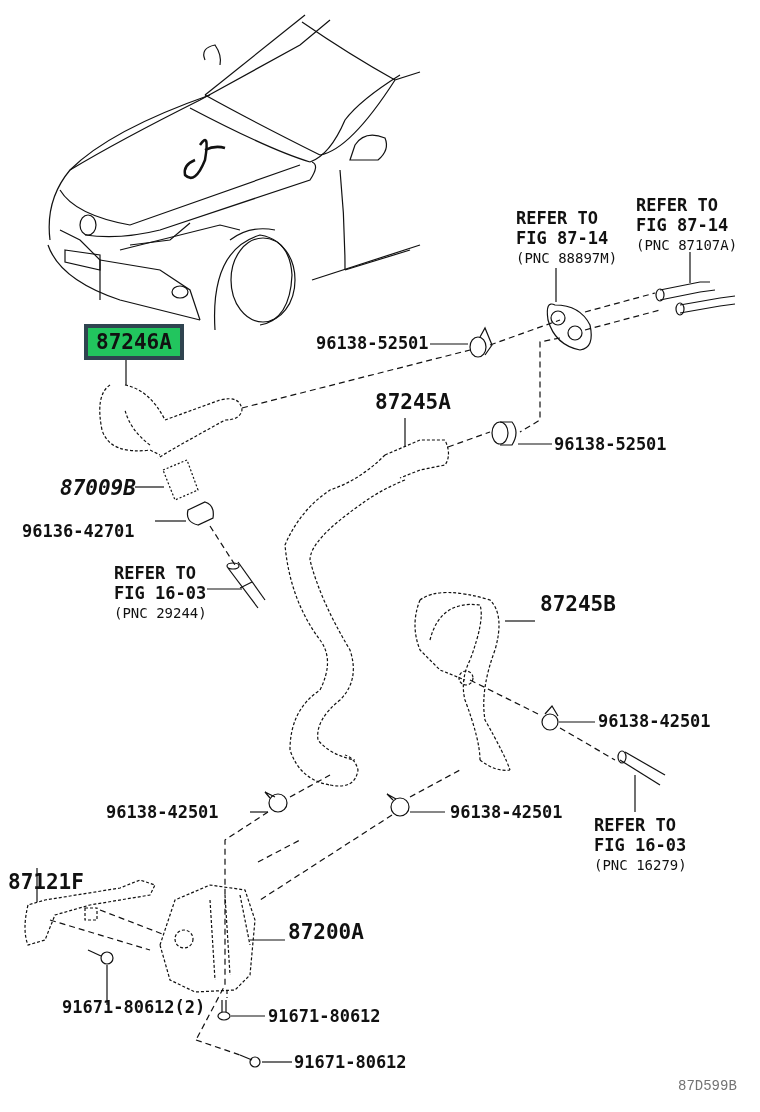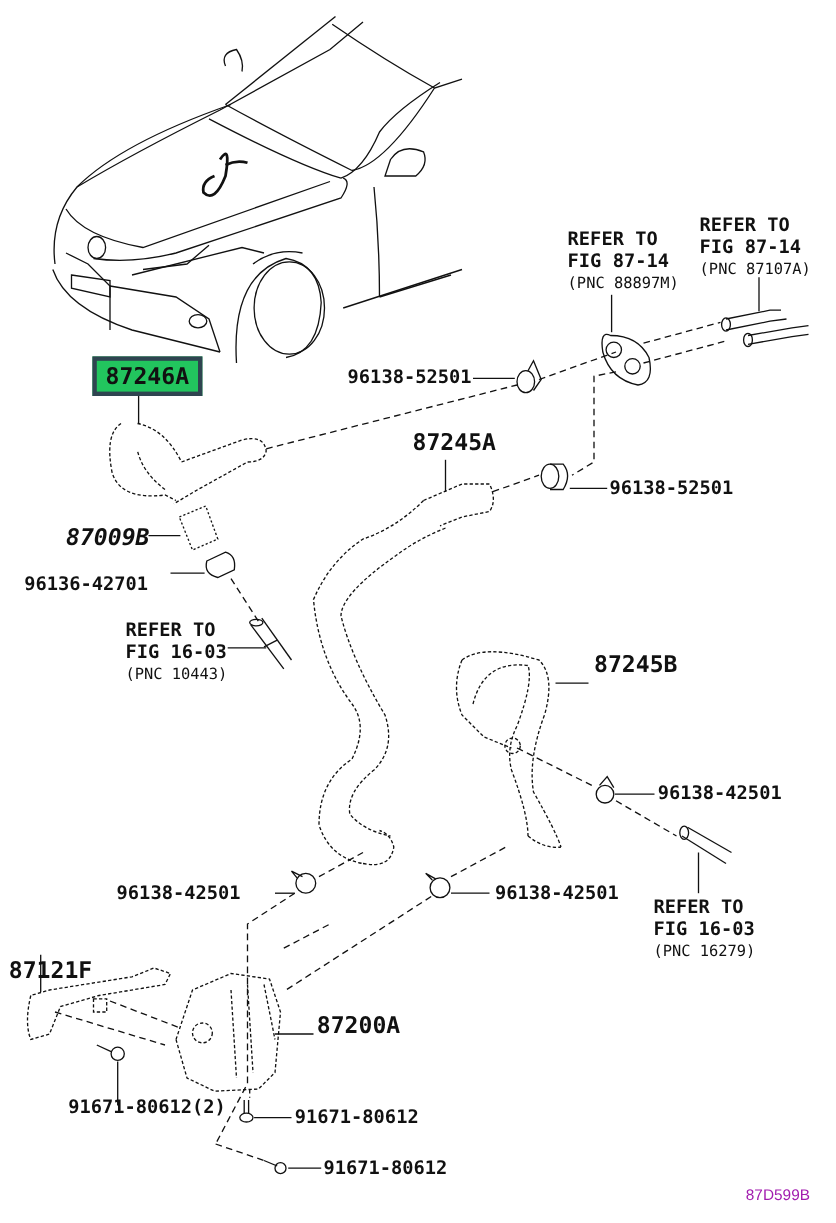--- a/index.html
+++ b/index.html
@@ -4,21 +4,21 @@
 <style>
   html, body { margin: 0; padding: 0; background: #ffffff; }
   #canvas { position: relative; width: 760px; height: 1112px; overflow: hidden; background: #ffffff; }
   svg#art { position: absolute; left: 0; top: 0; }
   .lbl { position: absolute; font-family: "DejaVu Sans Mono", monospace; font-weight: bold; color: #111; white-space: nowrap; letter-spacing: 0px; }
   .pn { font-size: 17px; }
   .big { font-size: 21px; }
   .ref { font-size: 17px; line-height: 20px; font-weight: bold; }
   .ref .pnc { font-size: 14px; font-weight: normal; display: block; }
   .hl { border: 4px solid #2f4450; padding: 2px 8px; background: #22c55e; }
-  .code { position: absolute; font-family: Liberation Sans, sans-serif; font-size: 14px; color: #a21caf; }
+  .code { position: absolute; font-family: Liberation Mono, monospace; font-size: 14px; color: #737373; }
 </style>
 </head>
 <body>
 
 <div id="canvas">
   <svg id="art" width="760" height="1112" viewBox="0 0 760 1112">
     <g fill="none" stroke="#111" stroke-width="1.2">
 
       <g>
         <path d="M50 240 Q45 200 70 170 Q120 140 200 100 L300 45 L330 20"></path>
@@ -221,21 +221,21 @@
   <div class="lbl pn" style="left:316px; top:333px;">96138-52501</div>
   <div class="lbl big" style="left:375px; top:390px;">87245A</div>
   <div class="lbl pn" style="left:554px; top:434px;">96138-52501</div>
 
   <div class="lbl big" style="left:60px; top:476px;font-style:italic;">87009B</div>
   <div class="lbl pn" style="left:22px; top:511px;margin-top:10px;">96136-42701</div>
 
   <div class="lbl ref" style="left:114px; top:563px;">
     <span>REFER TO</span><br>
     <span>FIG 16-03</span>
-    <span class="pnc">(PNC 10443)</span>
+    <span class="pnc">(PNC 29244)</span>
   </div>
 
   <div class="lbl big" style="left:540px; top:592px;">87245B</div>
   <div class="lbl pn" style="left:598px; top:711px;">96138-42501</div>
 
   <div class="lbl pn" style="left:106px; top:802px;">96138-42501</div>
   <div class="lbl pn" style="left:450px; top:802px;">96138-42501</div>
 
   <div class="lbl ref" style="left:594px; top:815px;">
     <span>REFER TO</span><br>

